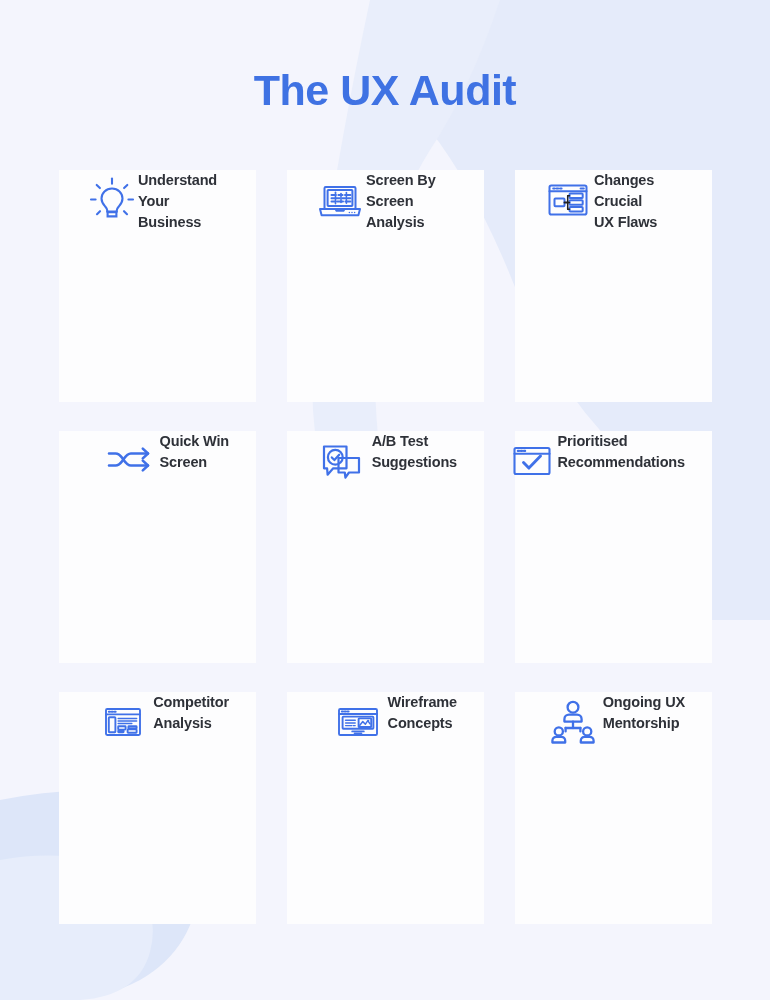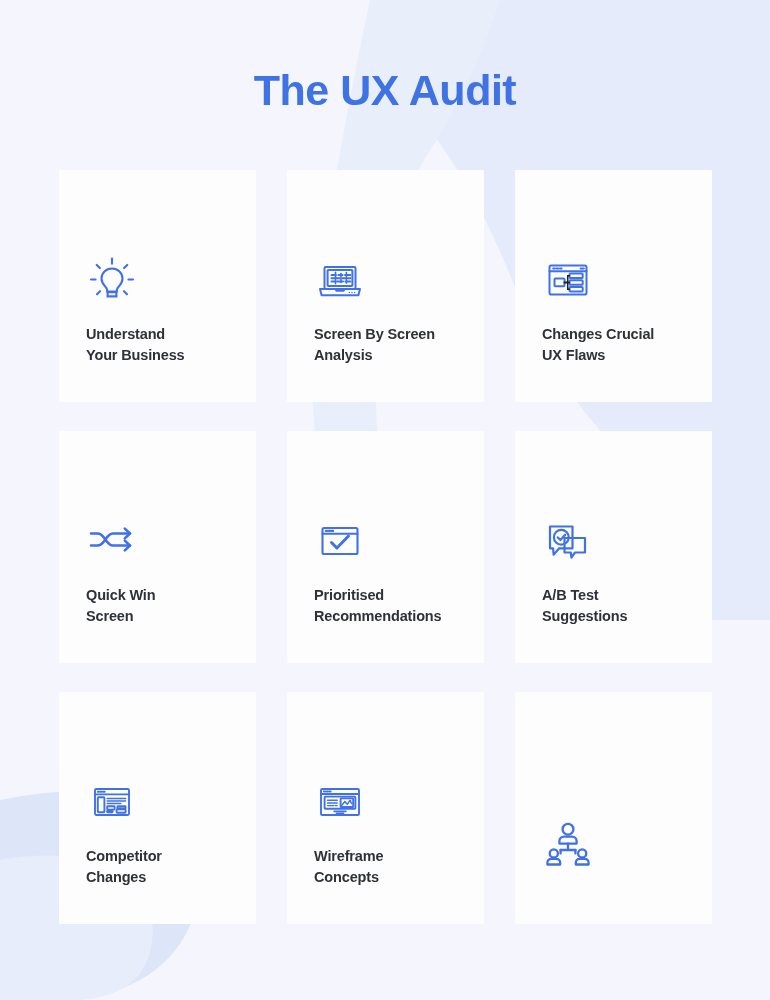--- a/index.html
+++ b/index.html
@@ -58,21 +58,21 @@
     grid-template-columns: repeat(3, 197px);
     grid-template-rows: repeat(3, 232px);
     column-gap: 31px;
     row-gap: 29px;
   }
 
   .card {
     background: #fdfdfe;
     position: relative;
     display: flex;
-    flex-direction: column;
+    flex-direction: row;
     justify-content: flex-end;
     padding: 0 27px 36px 27px;
   }
 
   .card-icon {
     height: 56px;
     width: 56px;
     display: flex;
     align-items: flex-end;
     margin-bottom: 18px;
@@ -175,62 +175,62 @@
           <path d="M38.8 13.6L44 18.5l-5.2 4.9"></path>
           <path d="M38.8 25.6l5.2 4.9-5.2 4.9"></path>
         </svg>
       </div>
       <div class="card-label">Quick Win
 Screen</div>
     </div>
 
     <div class="card">
       <div class="card-icon">
+        <svg width="52" height="52" viewBox="0 0 52 52" fill="none" stroke="#4071e8" stroke-width="2.2" stroke-linecap="round" stroke-linejoin="round">
+          <path d="M22.5 23h20.5v14.5H33l-3.6 5-0.6-5h-6.3z"></path>
+          <path d="M8 11.5h22.5v21.8H17.2l-5.6 6.4-0.5-6.4H8z"></path>
+          <circle cx="19.3" cy="22.2" r="7.4"></circle>
+          <path d="M15.8 22.4l2.6 2.7 4.8-5.4"></path>
+        </svg>
+      </div>
+      <div class="card-label">A/B Test
+Suggestions</div>
+    </div>
+
+    <div class="card">
+      <div class="card-icon">
         <svg width="52" height="52" viewBox="0 0 52 52" fill="none" stroke="#4071e8" stroke-width="2.1" stroke-linecap="round" stroke-linejoin="round">
           <rect x="8.5" y="13" width="35" height="26" rx="1.5"></rect>
           <path d="M8.5 18.8h35"></path>
           <path d="M11.8 15.9h1.4M14.8 15.9h1.4M17.8 15.9h1.4"></path>
           <path d="M17.5 27.5l5.4 5.6 11.6-12" stroke-width="2.9"></path>
         </svg>
       </div>
       <div class="card-label">Prioritised
 Recommendations</div>
-    </div>
-
-    <div class="card">
-      <div class="card-icon">
-        <svg width="52" height="52" viewBox="0 0 52 52" fill="none" stroke="#4071e8" stroke-width="2.2" stroke-linecap="round" stroke-linejoin="round">
-          <path d="M22.5 23h20.5v14.5H33l-3.6 5-0.6-5h-6.3z"></path>
-          <path d="M8 11.5h22.5v21.8H17.2l-5.6 6.4-0.5-6.4H8z"></path>
-          <circle cx="19.3" cy="22.2" r="7.4"></circle>
-          <path d="M15.8 22.4l2.6 2.7 4.8-5.4"></path>
-        </svg>
-      </div>
-      <div class="card-label">A/B Test
-Suggestions</div>
     </div>
 
     <div class="card">
       <div class="card-icon">
         <svg width="52" height="52" viewBox="0 0 52 52" fill="none" stroke="#4071e8" stroke-width="1.9" stroke-linecap="round" stroke-linejoin="round">
           <rect x="9" y="13" width="34" height="26" rx="1.2"></rect>
           <path d="M9 18.4h34"></path>
           <path d="M11.8 15.7h1.3M14.6 15.7h1.3M17.4 15.7h1.3"></path>
           <rect x="11.8" y="21.2" width="6.6" height="15" rx="0.7"></rect>
           <path d="M21.2 22.4h18.4" stroke-width="1.5"></path>
           <path d="M21.2 25.1h18.4" stroke-width="1.5"></path>
           <path d="M21.2 27.6h13.6" stroke-width="1.5"></path>
           <rect x="21.2" y="30.2" width="7.4" height="3.4" rx="0.5"></rect>
           <rect x="31.4" y="30.2" width="8.2" height="2.2" rx="0.5"></rect>
           <rect x="21.2" y="34.6" width="5.4" height="1.6" rx="0.4"></rect>
           <rect x="30.6" y="33.4" width="9" height="3.4" rx="0.5"></rect>
         </svg>
       </div>
       <div class="card-label">Competitor
-Changes</div>
+Analysis</div>
     </div>
 
     <div class="card">
       <div class="card-icon">
         <svg width="52" height="52" viewBox="0 0 52 52" fill="none" stroke="#4071e8" stroke-width="1.9" stroke-linecap="round" stroke-linejoin="round">
           <rect x="7" y="13" width="38" height="26" rx="1.3"></rect>
           <path d="M7 18h38"></path>
           <path d="M9.8 15.5h1.3M12.6 15.5h1.3M15.4 15.5h1.3"></path>
           <rect x="10.6" y="20.6" width="30.8" height="12.2" rx="0.8"></rect>
           <path d="M13.6 24.2h9.6" stroke-width="1.6"></path>
@@ -255,16 +255,18 @@
           <path d="M17.4 25.6v-2.4c0-2.6 2.1-4.6 4.6-4.6h8c2.5 0 4.6 2 4.6 4.6v2.4z"></path>
           <path d="M26 25.6v6.4"></path>
           <path d="M18.6 32h14.8"></path>
           <path d="M18.6 32v3.4M33.4 32v3.4"></path>
           <circle cx="11.8" cy="35.4" r="4.1"></circle>
           <path d="M5.4 46.5v-1.8c0-2.2 1.8-3.9 3.9-3.9h5c2.1 0 3.9 1.7 3.9 3.9v1.8z"></path>
           <circle cx="40.2" cy="35.4" r="4.1"></circle>
           <path d="M33.8 46.5v-1.8c0-2.2 1.8-3.9 3.9-3.9h5c2.1 0 3.9 1.7 3.9 3.9v1.8z"></path>
         </svg>
       </div>
+      <div class="card-label">Ongoing UX
+Mentorship</div>
     </div>
 
   </div>
 </div>
 
 </body></html>

